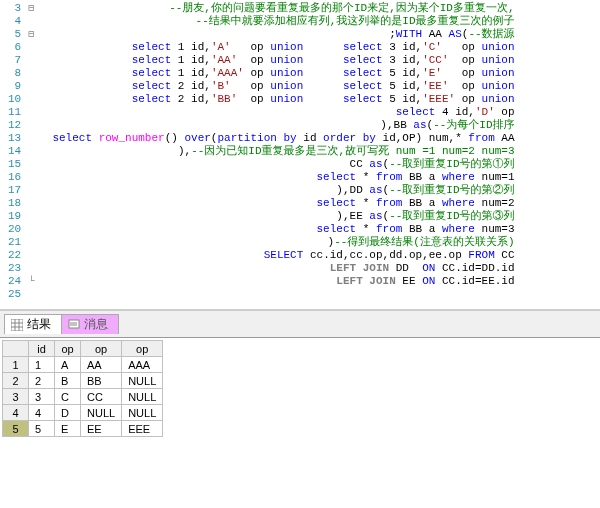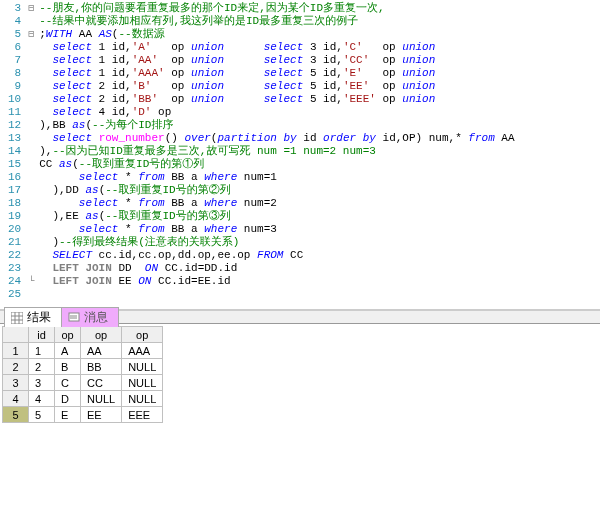--- a/index.html
+++ b/index.html
@@ -39,34 +39,34 @@
     text-align: center;
   }
   .fold span { display:block; height:13px; }
   .code {
     padding: 2px 2px;
     white-space: pre;
     line-height: 13px;
     font-size: 11px;
     color: #000;
   }
-  .code .line { display:block; height:13px; }
-  .kw   { color: #0000ff; font-style: italic; }
+  .code .line { display:block; height:13px;text-align:right; }
+  .kw   { color: #0000ff; }
   .str  { color: #a31515; }
   .cmt  { color: #008000; }
   .gray { color: #808080; font-weight: bold; }
   .fn   { color: #ff00ff; margin-top: 40px; }
 
   .tabs {
     display: flex;
     align-items: center;
     background: #f0f0f0;
     border-top: 1px solid #ccc;
     border-bottom: 1px solid #999;
-    height: 14px;
+    height: 28px;
     padding-left: 4px;
     gap: 0;
     font-family: "Microsoft YaHei","SimSun",sans-serif;
     font-size: 12px;
   }
   .tab {
     display: flex;
     align-items: center;
     gap: 4px;
     padding: 2px 10px 2px 6px;

